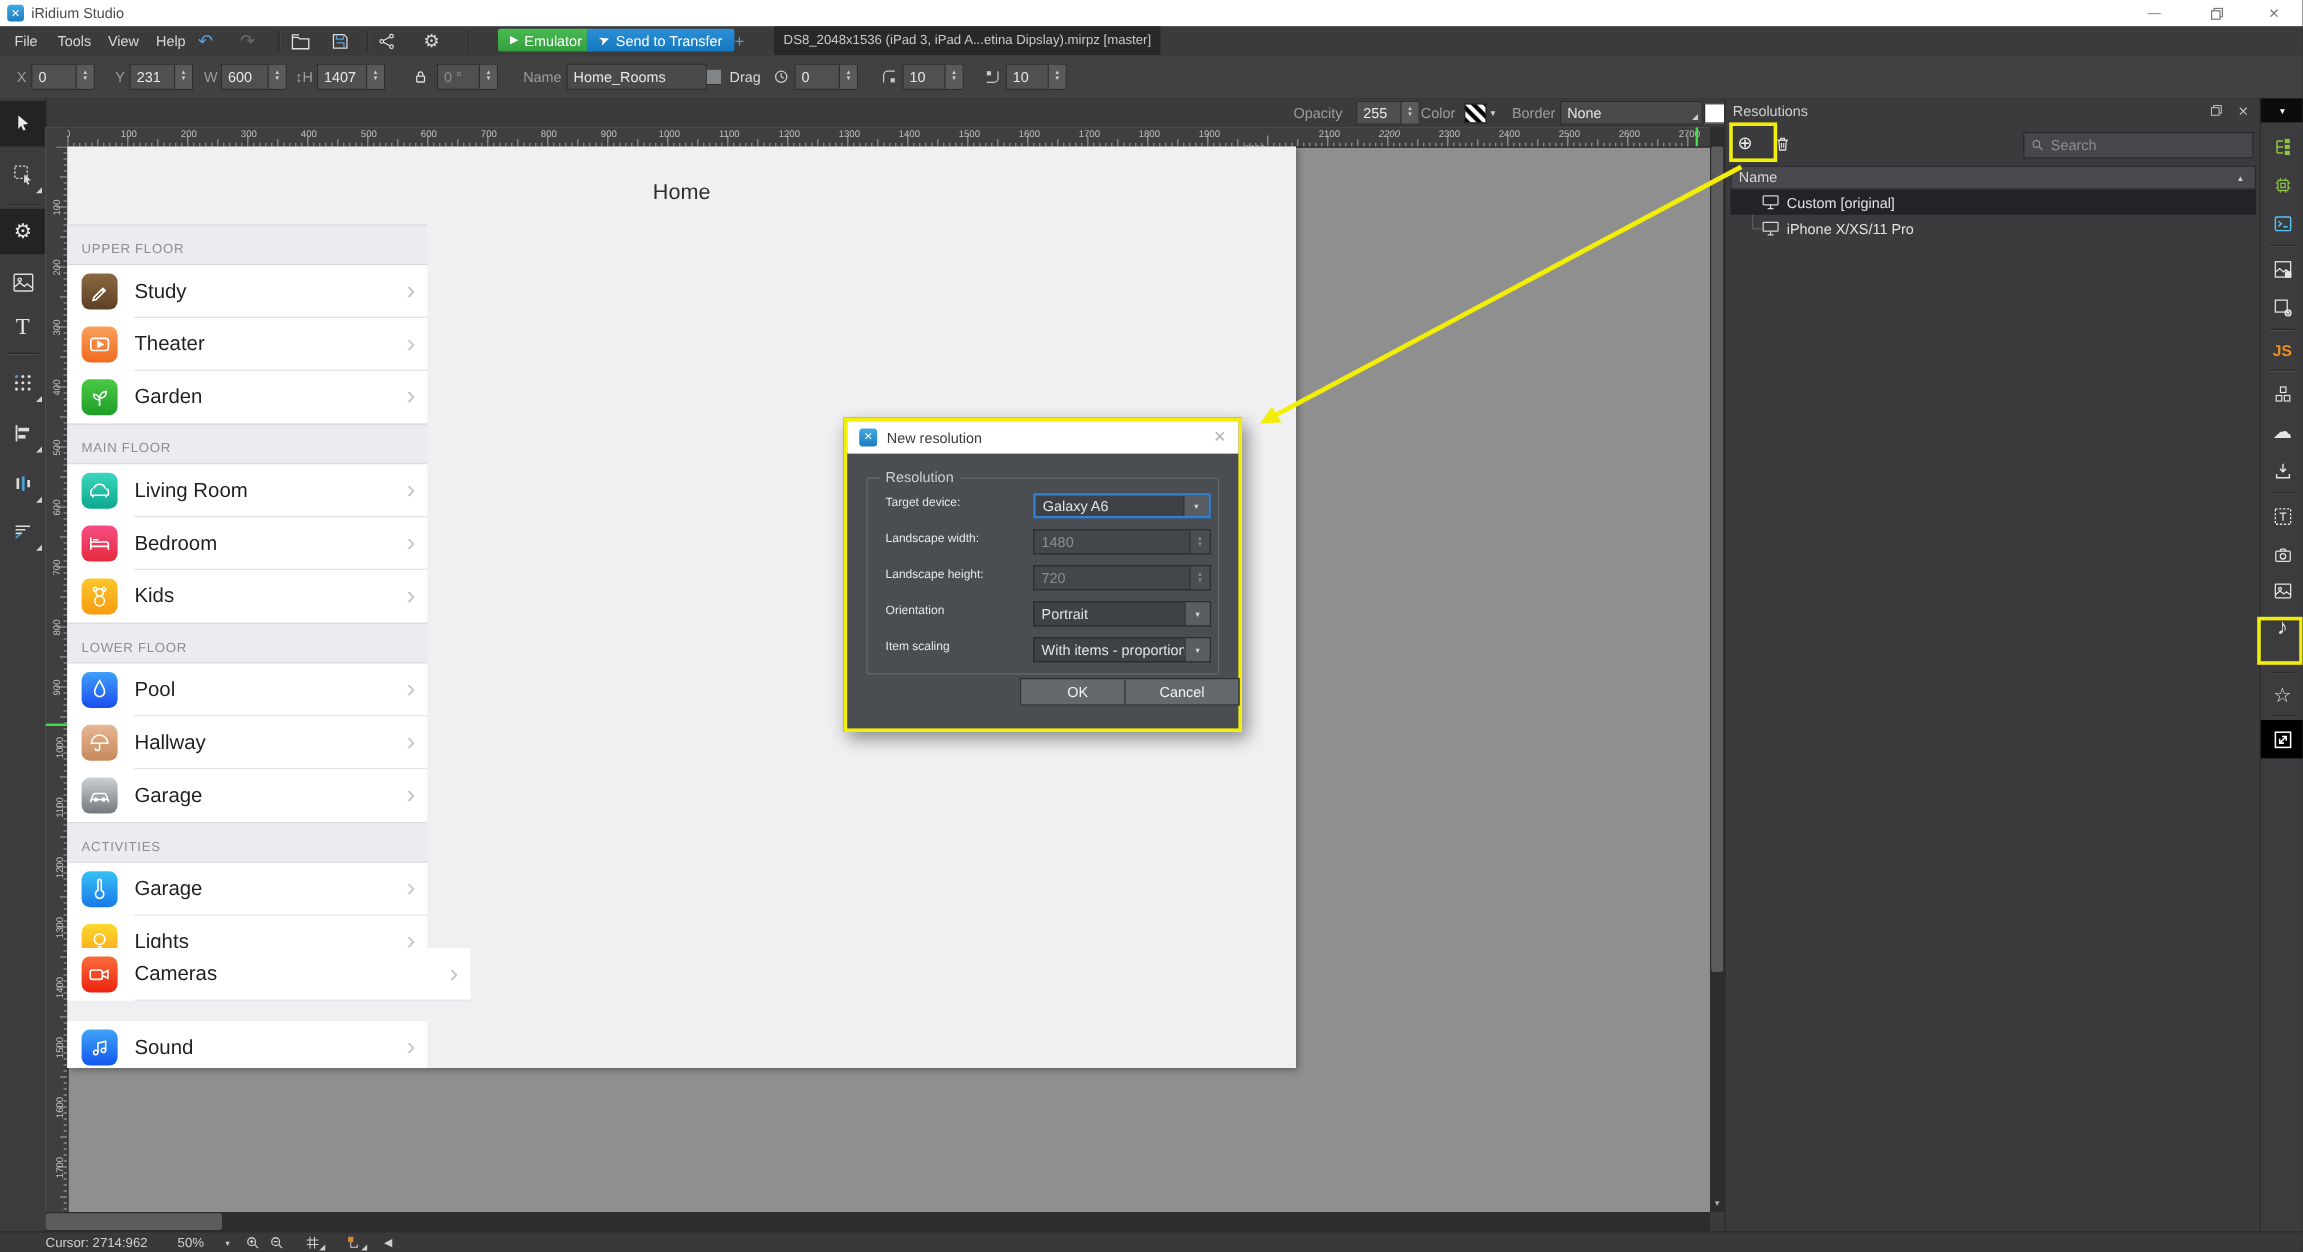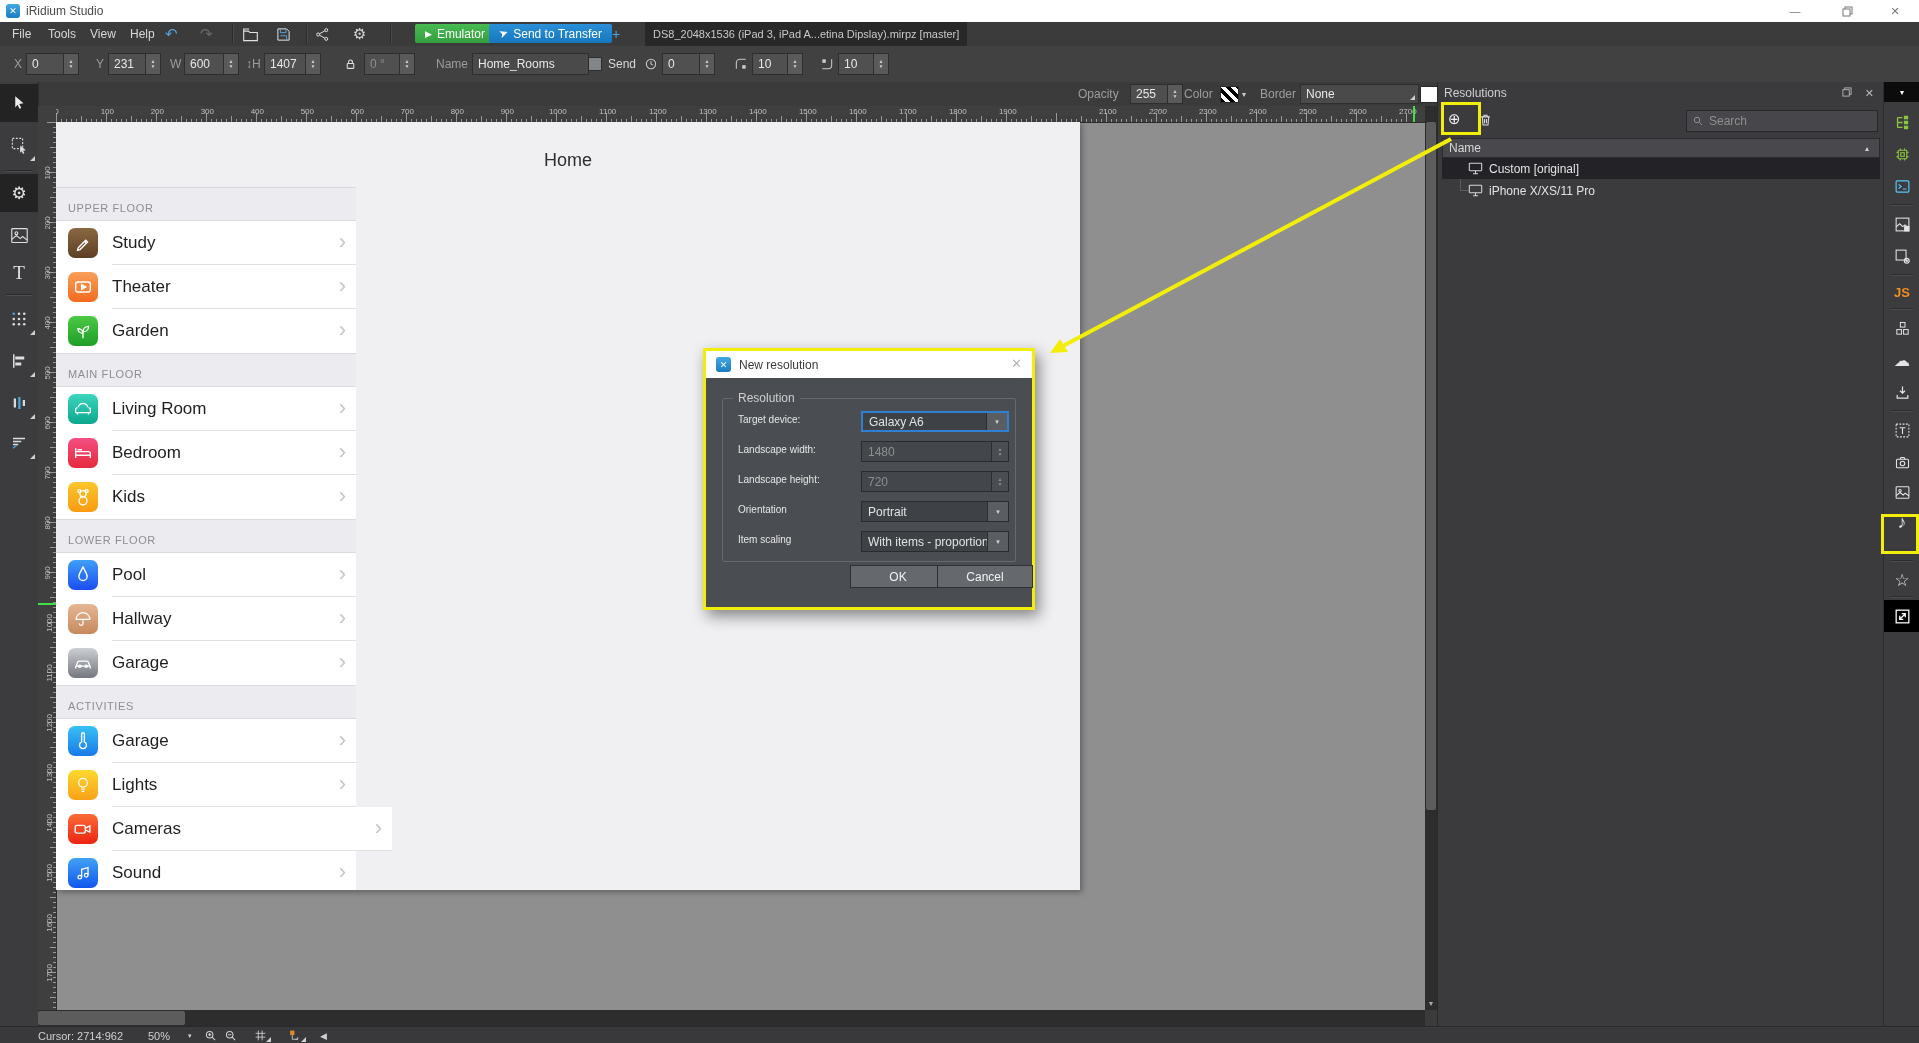--- a/index.html
+++ b/index.html
@@ -234,21 +234,21 @@
           <span>▼</span>
         </span>
       </div>
     <span class="plab" style="left:436px;">Name</span>
     <div class="pfield r1f" style="left:472px;width:110px;background:#4a4a4a;">
         <span>Home_Rooms</span>
       </div>
     <div class="plab" style="left:588px;">
         <span style="width:12px;height:12px;background:#828588;border:1px solid #2c2c2c;display:inline-block;"></span>
       </div>
-    <span class="plab" style="left:608px;color:#d8d8d8;">Send</span>
+    <span class="plab" style="left:608px;color:#d8d8d8;">Drag</span>
     <div class="plab" style="left:644px;">
       <svg width="14" height="14" viewBox="0 0 24 24" fill="none" stroke="#c9c9c9" stroke-width="1.8">
           <circle cx="12" cy="12" r="8"></circle>
           <path d="M12 7v5l3.5 2"></path>
         </svg>
     </div>
     <div class="pfield r1f" style="left:662px;width:46px;">
         <span>0</span>
         <span class="spin">
           <span>▲</span>
@@ -994,21 +994,21 @@
         <span class="ric" style="background: linear-gradient(rgb(253, 217, 46), rgb(248, 160, 24));">
             <svg width="22" height="22" viewBox="0 0 24 24" fill="none" stroke="#fff" stroke-width="1.4">
               <circle cx="12" cy="9.5" r="4.8"></circle>
               <path d="M10 16.5h4M10.5 19h3"></path>
             </svg>
           </span>
         <span class="rlabel">Lights</span>
         <span class="chev">›</span>
           <span class="sep"></span>
       </div>
-      <div class="row" style="top:685px;padding-left:36px;">
+      <div class="row" style="top:668px;padding-left:36px;">
         <span class="ric" style="background: linear-gradient(rgb(251, 108, 56), rgb(236, 35, 16));">
             <svg width="22" height="22" viewBox="0 0 24 24" fill="none" stroke="#fff" stroke-width="1.5">
               <rect x="3.5" y="8" width="11" height="8.5" rx="2"></rect>
               <path d="M14.5 11l5-2.5v7l-5-2.5"></path>
             </svg>
           </span>
         <span class="rlabel">Cameras</span>
         <span class="chev">›</span>
           <span class="sep"></span>
       </div>

